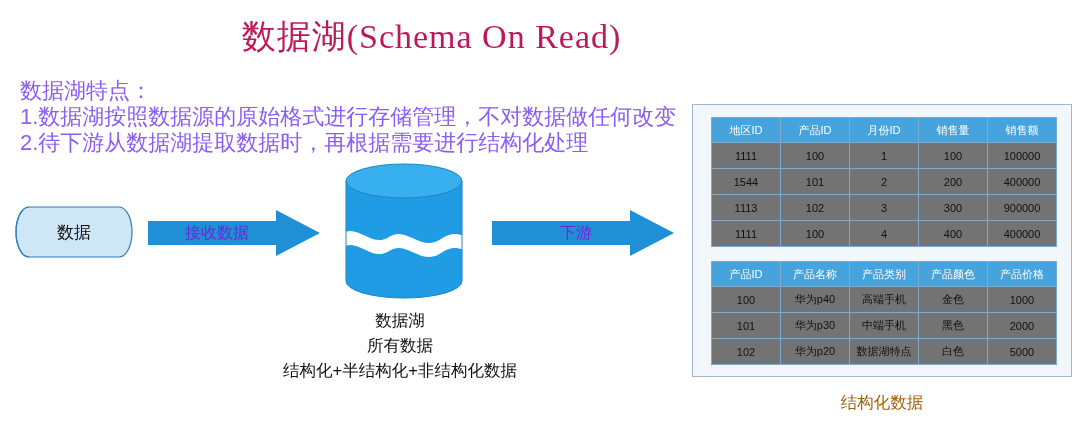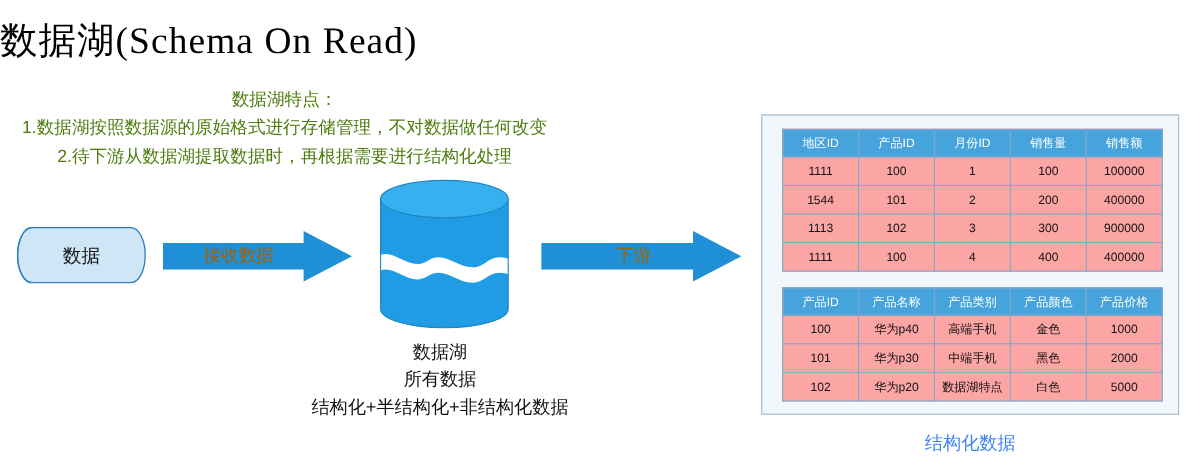--- a/index.html
+++ b/index.html
@@ -19,36 +19,36 @@
     width: 1087px;
     height: 421px;
   }
 
   
   #title {
     position: absolute;
     left: 0;
     top: 14px;
     width: 863px;
+    text-align: center;
     font-family: "Liberation Serif", serif;
     font-size: 34px;
-    color: #000000;
+    color: #be185d;
     letter-spacing: 1px;
   }
 
   
   #notes {
     position: absolute;
     left: 20px;
     top: 78px;
-    font-size: 16px;
-    color: #4d7c0f;
+    font-size: 22px;
+    color: #8b5cf6;
     line-height: 26px;
     white-space: nowrap;
-    text-align: center;
   }
 
   
   #data-cylinder {
     position: absolute;
     left: 15px;
     top: 206px;
     width: 118px;
     height: 52px;
   }
@@ -62,21 +62,21 @@
     align-items: center;
     justify-content: center;
     font-size: 17px;
     color: #111;
   }
 
   
   .arrow-label {
     position: absolute;
     font-size: 16px;
-    color: #a16207;
+    color: #6d28d9;
     text-align: center;
     top: 50%;
     transform: translateY(-50%);
     width: 100%;
     pointer-events: none;
   }
   #arrow1 {
     position: absolute;
     left: 148px;
     top: 208px;
@@ -121,21 +121,21 @@
     width: 380px;
     height: 273px;
     border: 1px solid #9fb8d0;
     background: #f2f7fb;
     box-sizing: border-box;
   }
 
   table.grid {
     position: absolute;
     border-collapse: collapse;
-    background: #fca5a5;
+    background: #737373;
     font-size: 11px;
     color: #111;
   }
   table.grid th, table.grid td {
     border: 1px solid #7fa8cf;
     text-align: center;
     padding: 0;
     height: 25px;
     font-weight: normal;
     white-space: nowrap;
@@ -152,21 +152,21 @@
   #table2 { left: 18px; top: 156px; }
   #table2 th, #table2 td { width: 68px; }
 
   #struct-caption {
     position: absolute;
     left: 692px;
     top: 392px;
     width: 380px;
     text-align: center;
     font-size: 16.5px;
-    color: #3b82f6;
+    color: #a16207;
   }
 </style>
 </head>
 <body>
 
 <div id="canvas">
 
   <div id="title">数据湖(Schema On Read)</div>
 
   <div id="notes">

